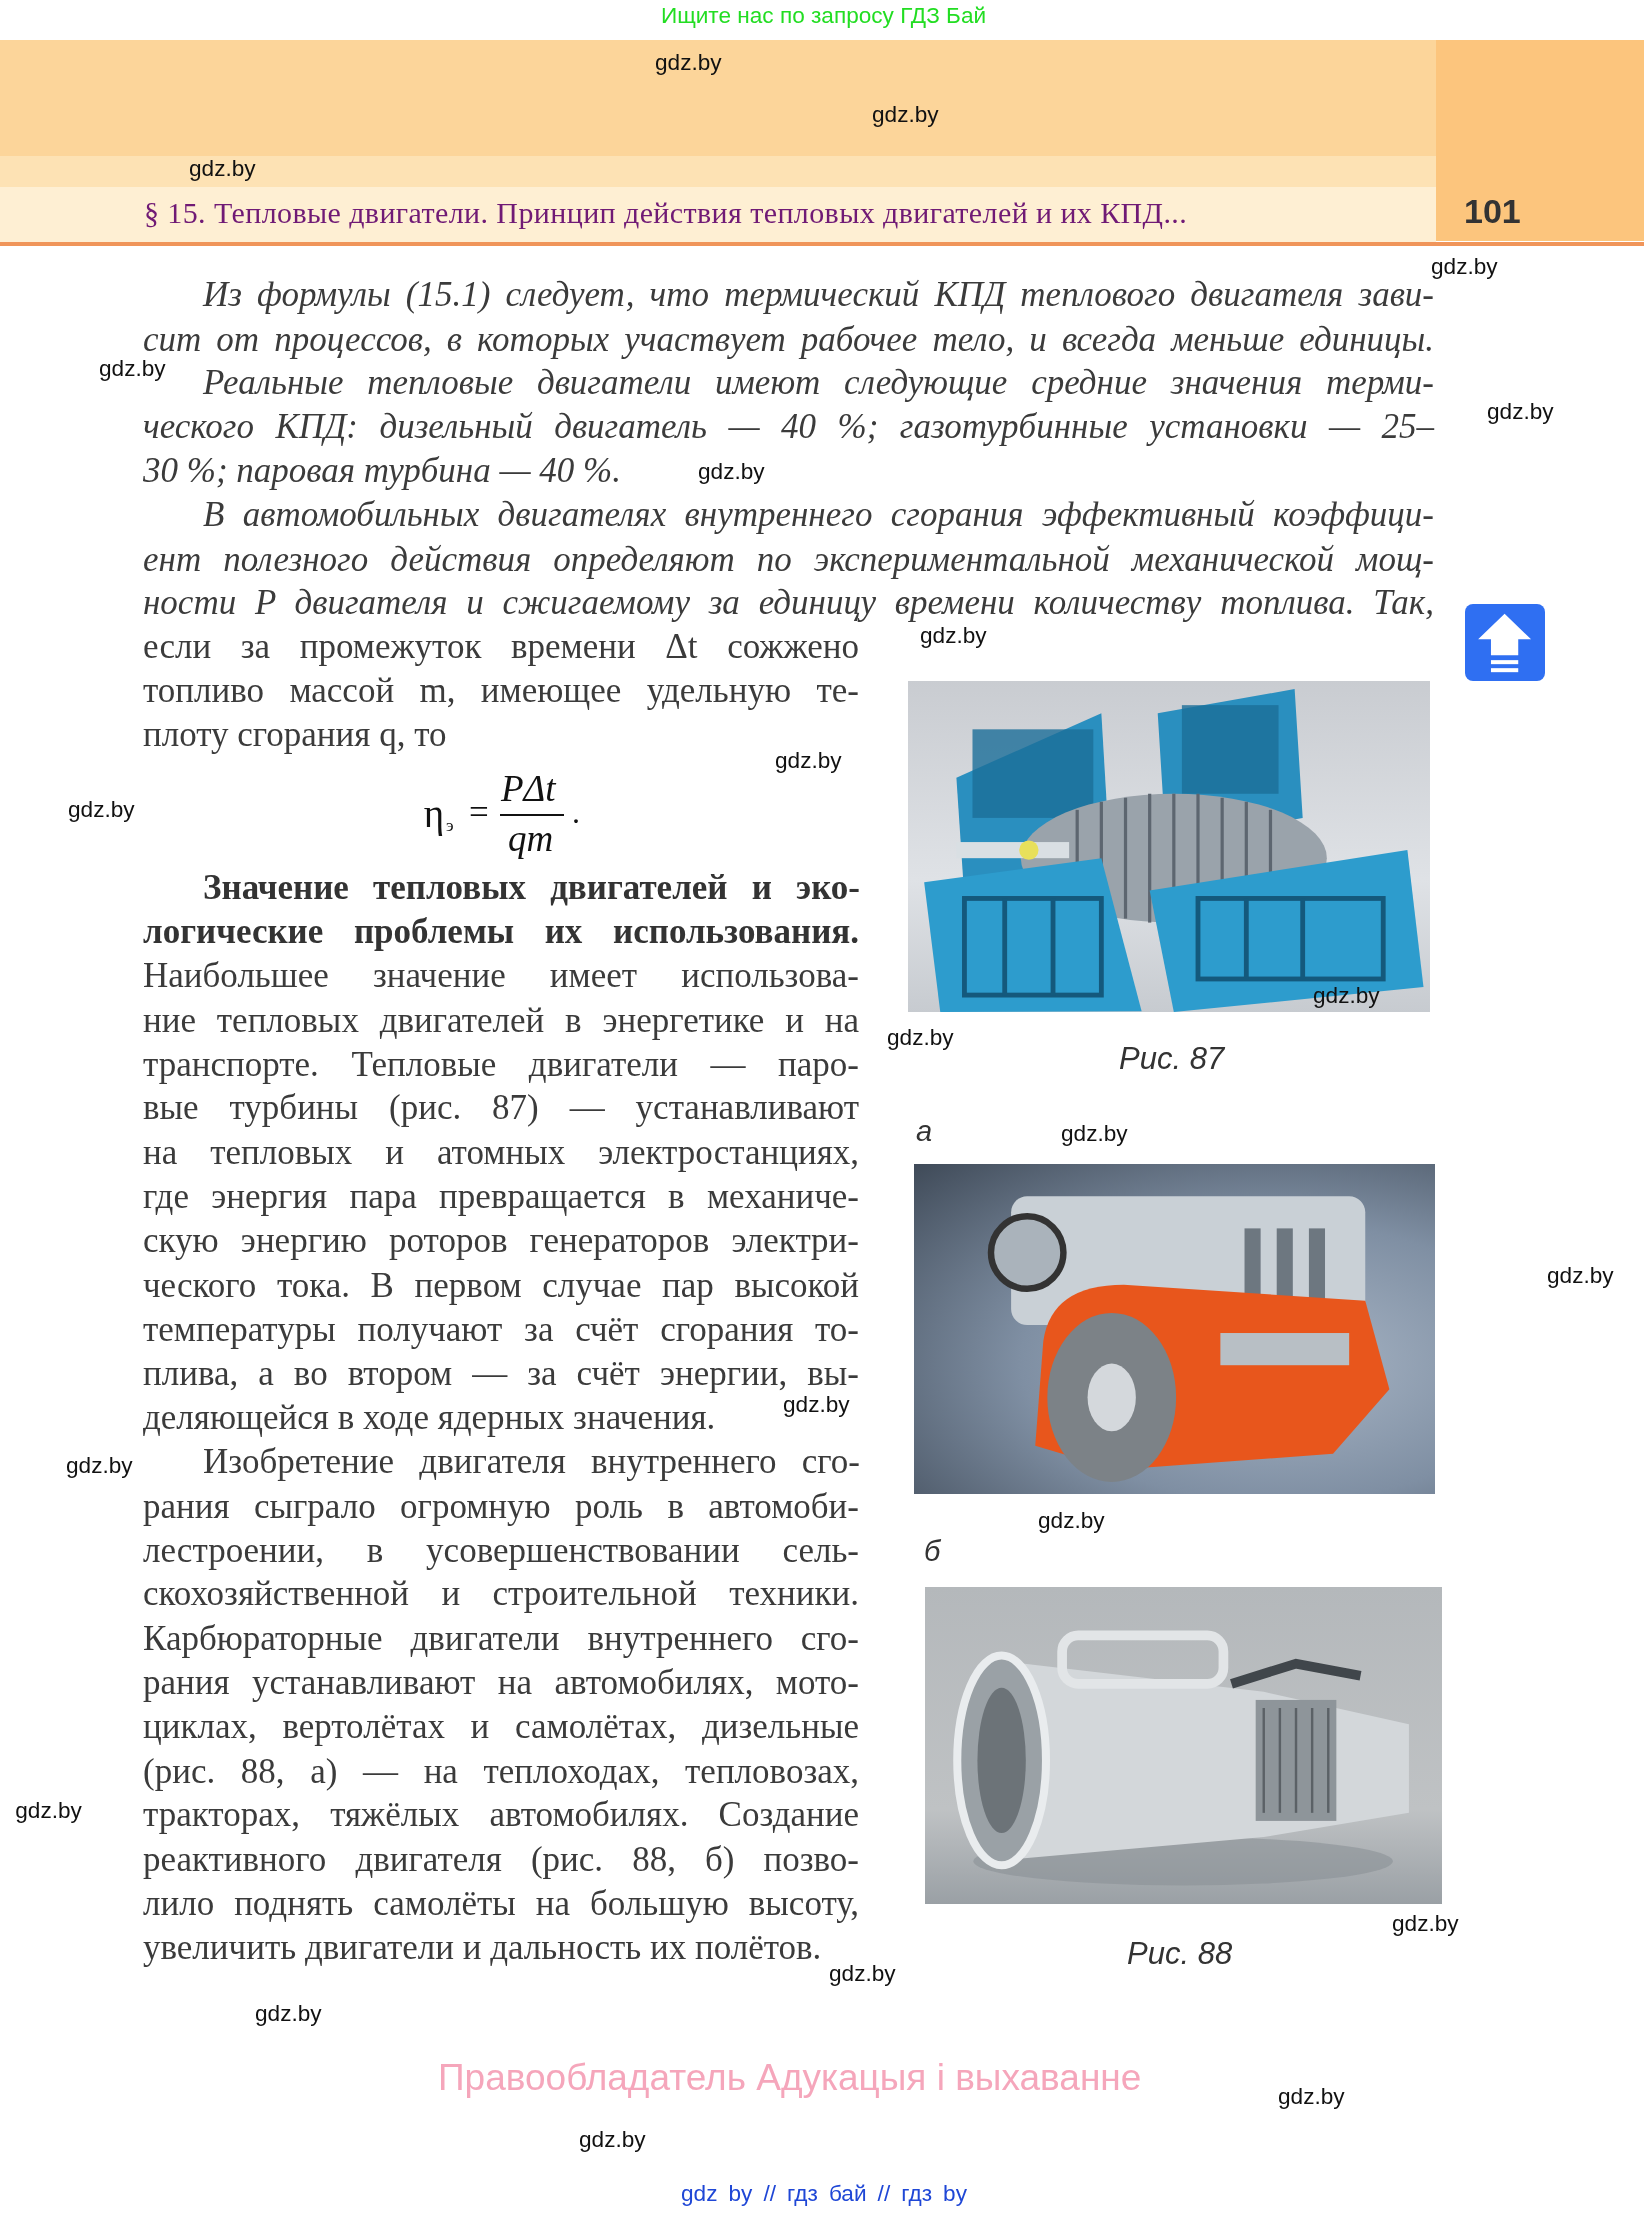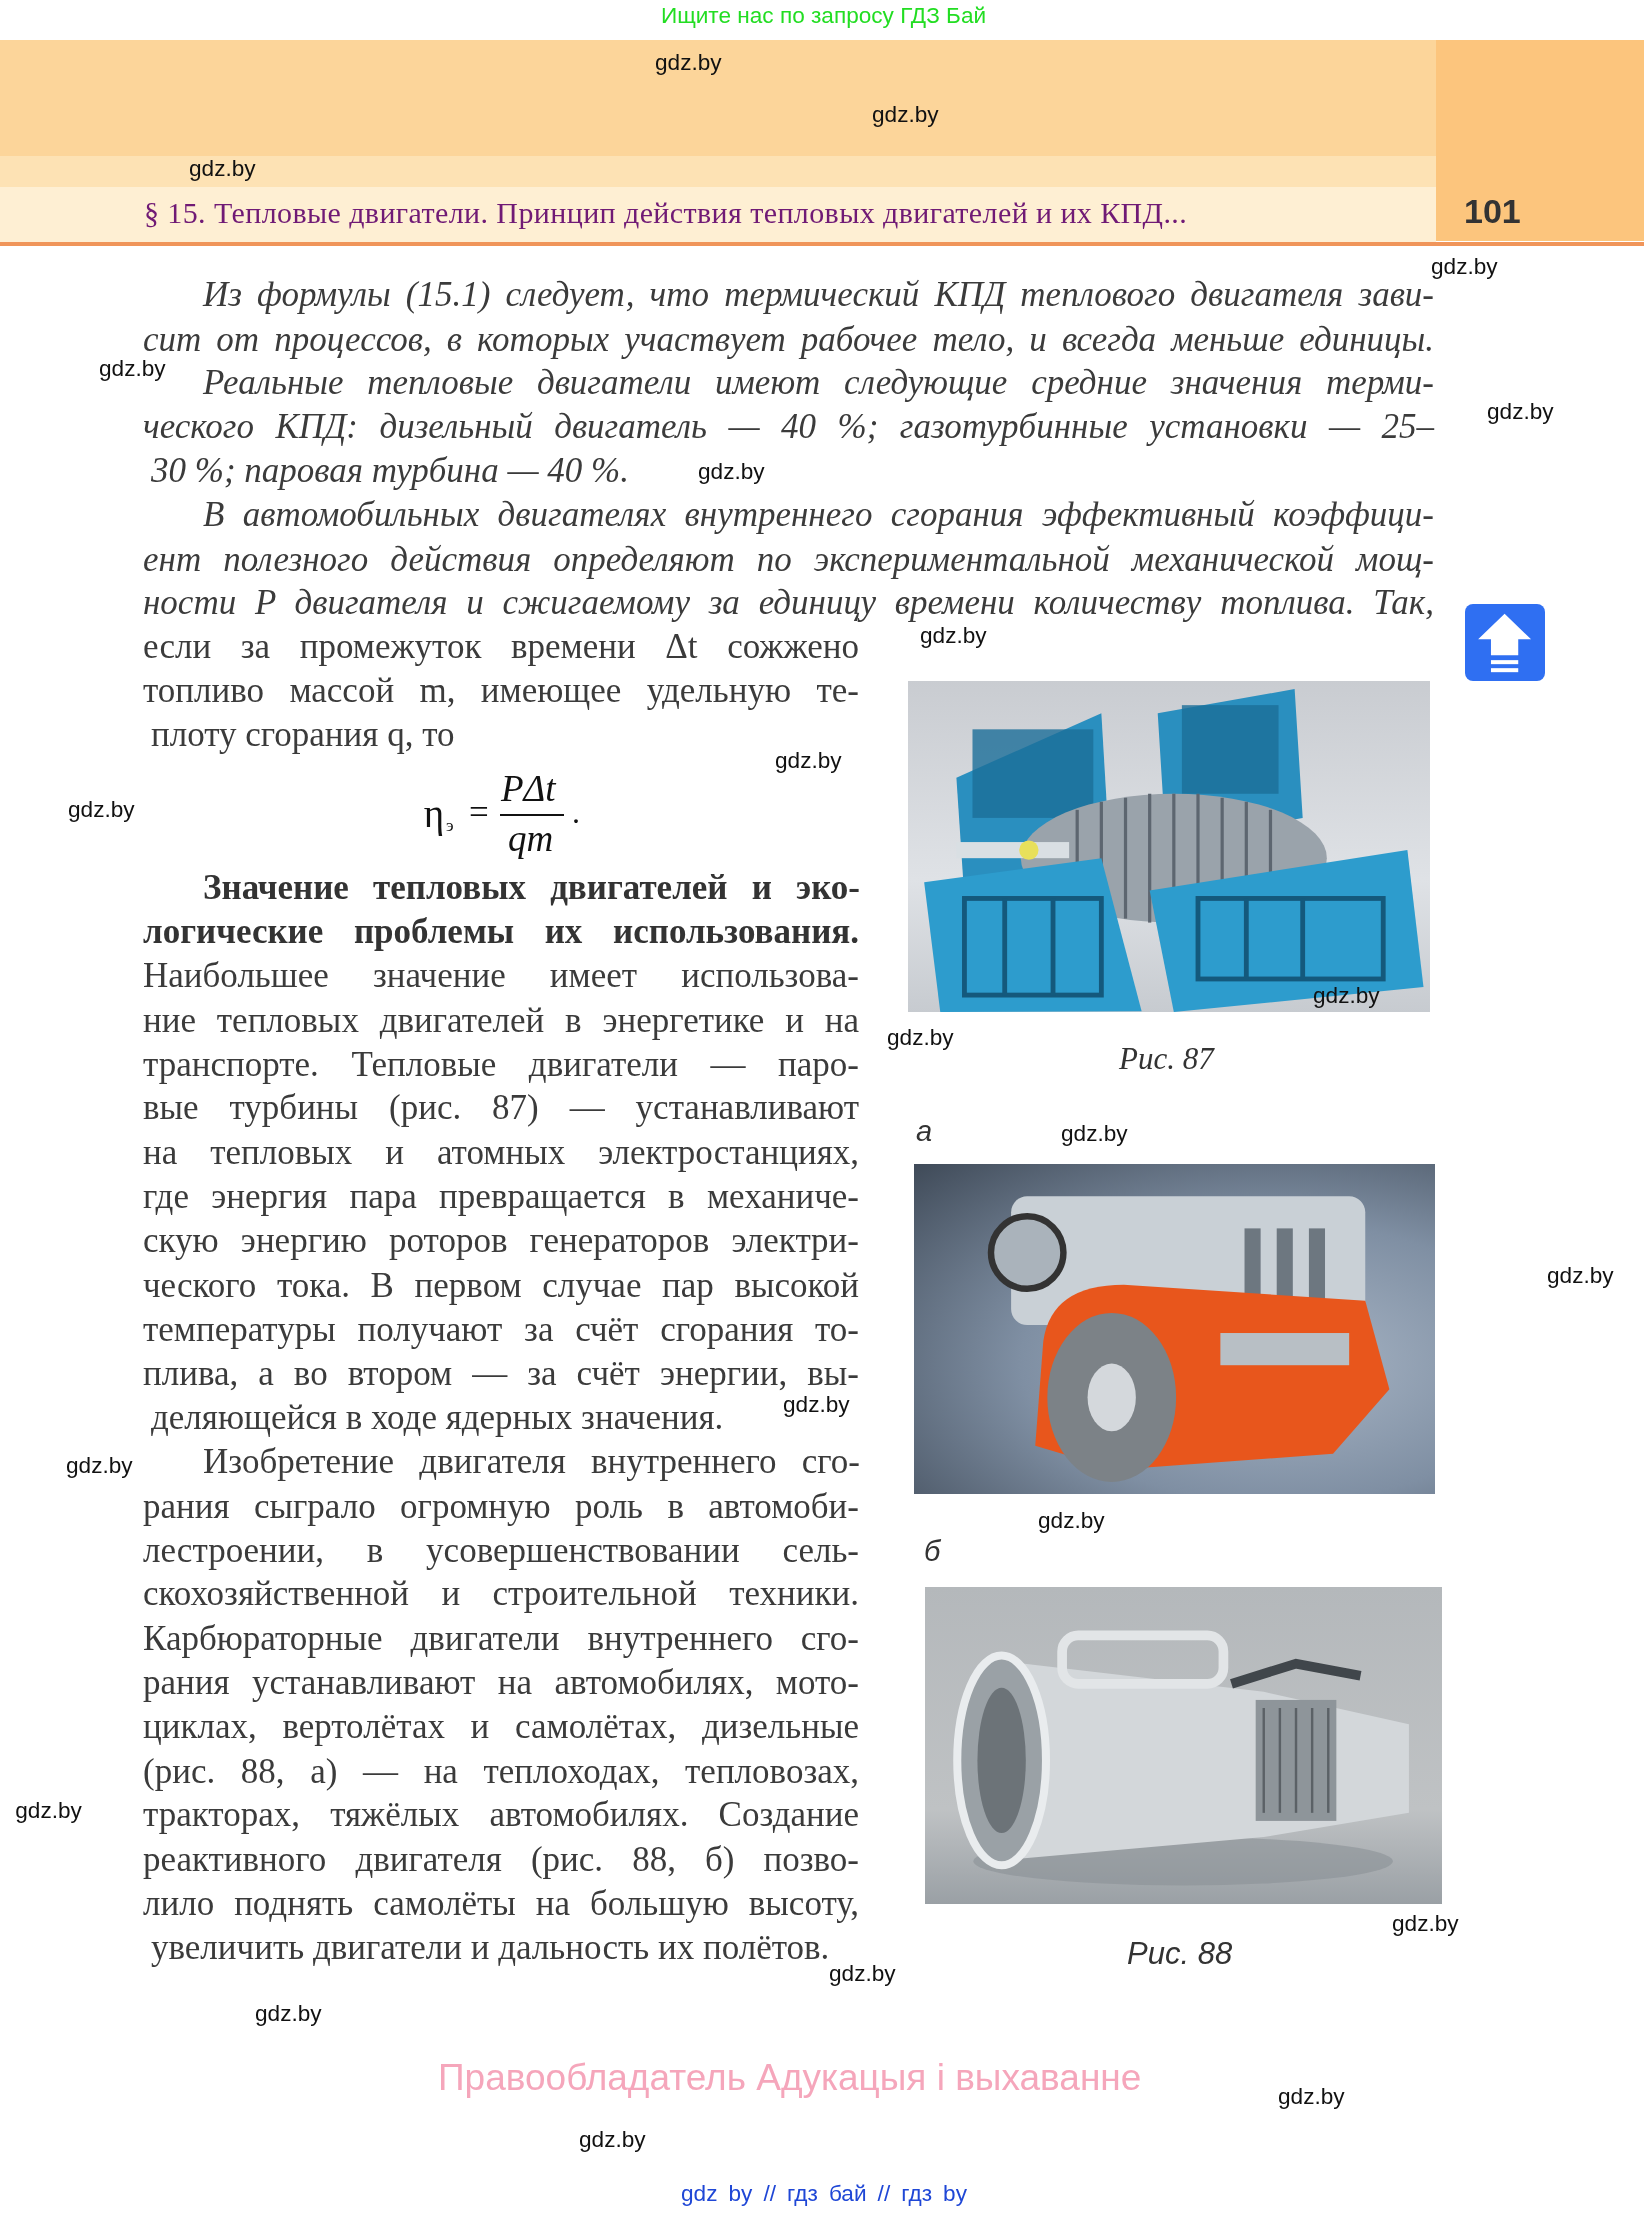--- a/index.html
+++ b/index.html
@@ -32,21 +32,21 @@
   }
   .line {
     position: absolute; left: 143px; height: 44px; font-size: 35px; line-height: 44px;
     color: #3b3b3b; white-space: nowrap; text-align: justify; text-align-last: justify;
   }
   .line.wide { width: 1291px; font-style: italic; }
   .line.narrow { width: 716px; }
   .line.indent { padding-left: 60px; }
   .line.wide.indent { width: 1231px; }
   .line.narrow.indent { width: 657px; }
-  .line.last { text-align-last: left; margin-left: 8px; }
+  .line.last { text-align-last: left; }
   .line.bold { font-weight: bold; color: #333; }
   .formula {
     position: absolute; left: 419px; top: 770px; width: 169px; height: 89px;
     font-family: "Liberation Serif", serif; color: #111;
   }
   .formula .eta { position: absolute; left: 4.8px; top: 21px; font-size: 39px; }
   .formula .sub { position: absolute; left: 27px; top: 45px; font-size: 17.7px; }
   .formula .eq { position: absolute; left: 50px; top: 22.6px; font-size: 35px; }
   .formula .num { position: absolute; left: 82px; top: -3.2px; font-size: 37px; font-style: italic; }
   .formula .bar { position: absolute; left: 81px; top: 44px; width: 64px; height: 2.4px; background: #111; }
@@ -164,21 +164,21 @@
     <g stroke="#14597c" stroke-width="6" fill="none">
       <rect x="70" y="270" width="170" height="120"></rect>
       <line x1="120" y1="270" x2="120" y2="390"></line>
         <line x1="180" y1="270" x2="180" y2="390"></line>
       <rect x="360" y="270" width="230" height="100"></rect>
       <line x1="420" y1="270" x2="420" y2="370"></line>
         <line x1="490" y1="270" x2="490" y2="370"></line>
     </g>
   </svg>
 </div>
-<div class="caption" style="left:1119px; top:1041px;font-family:Liberation Serif, serif;">Рис. 87</div>
+<div class="caption" style="left:1119px; top:1041px;">Рис. 87</div>
 
 <div class="sub-label" style="left:916px; top:1115px;">а</div>
 <div class="fig" style="left:914px; top:1164px; width:521px; height:330px; background: radial-gradient(ellipse at 70% 60%, #a9b6c6 0%, #7f8fa3 50%, #3f4a58 100%);">
   <svg width="521" height="330" viewBox="0 0 646 410">
     <rect x="120" y="40" width="440" height="160" rx="20" fill="#c9d0d6"></rect>
     <g fill="#6d7780">
         <rect x="450" y="80" width="20" height="100"></rect>
         <rect x="490" y="80" width="20" height="100"></rect>
         <rect x="410" y="80" width="20" height="100"></rect>
       </g>

